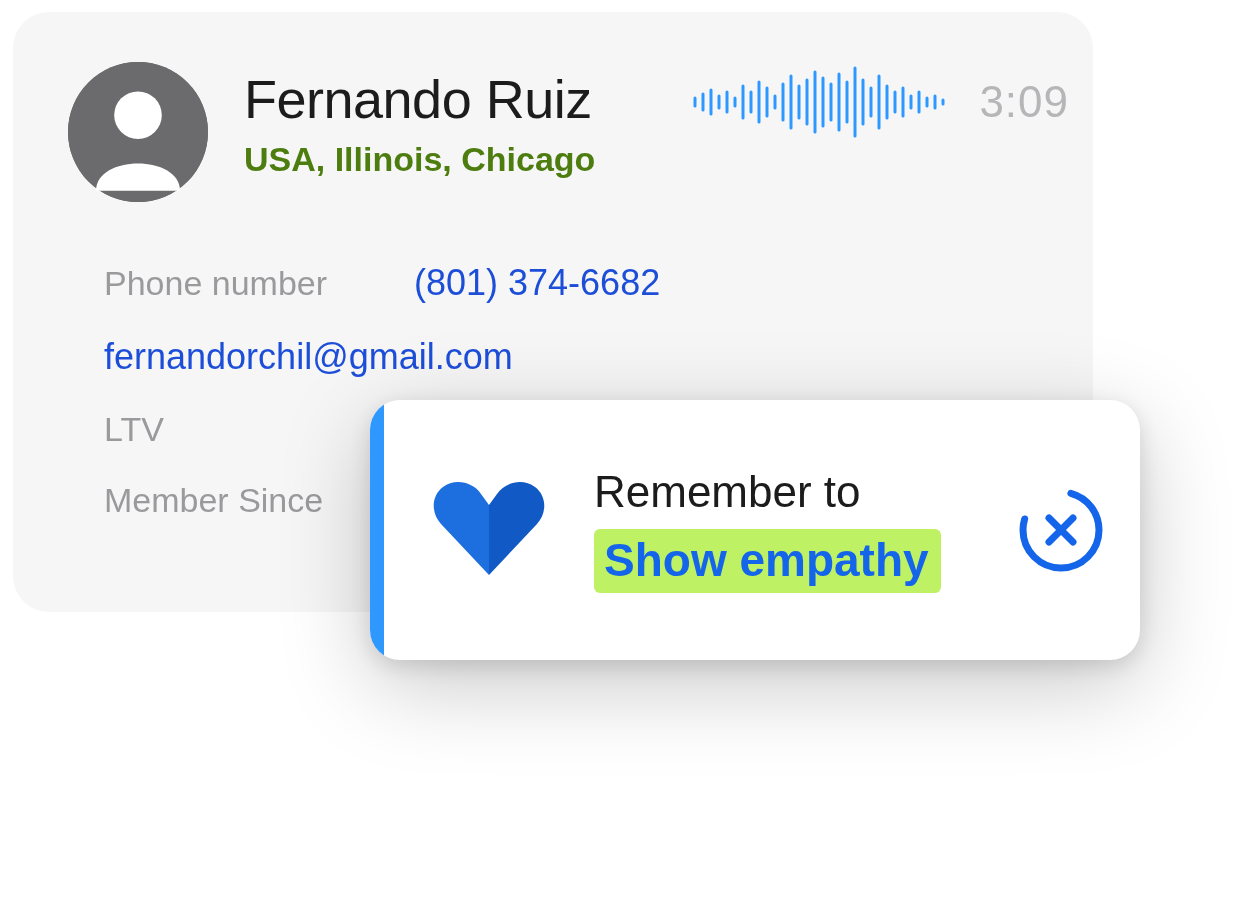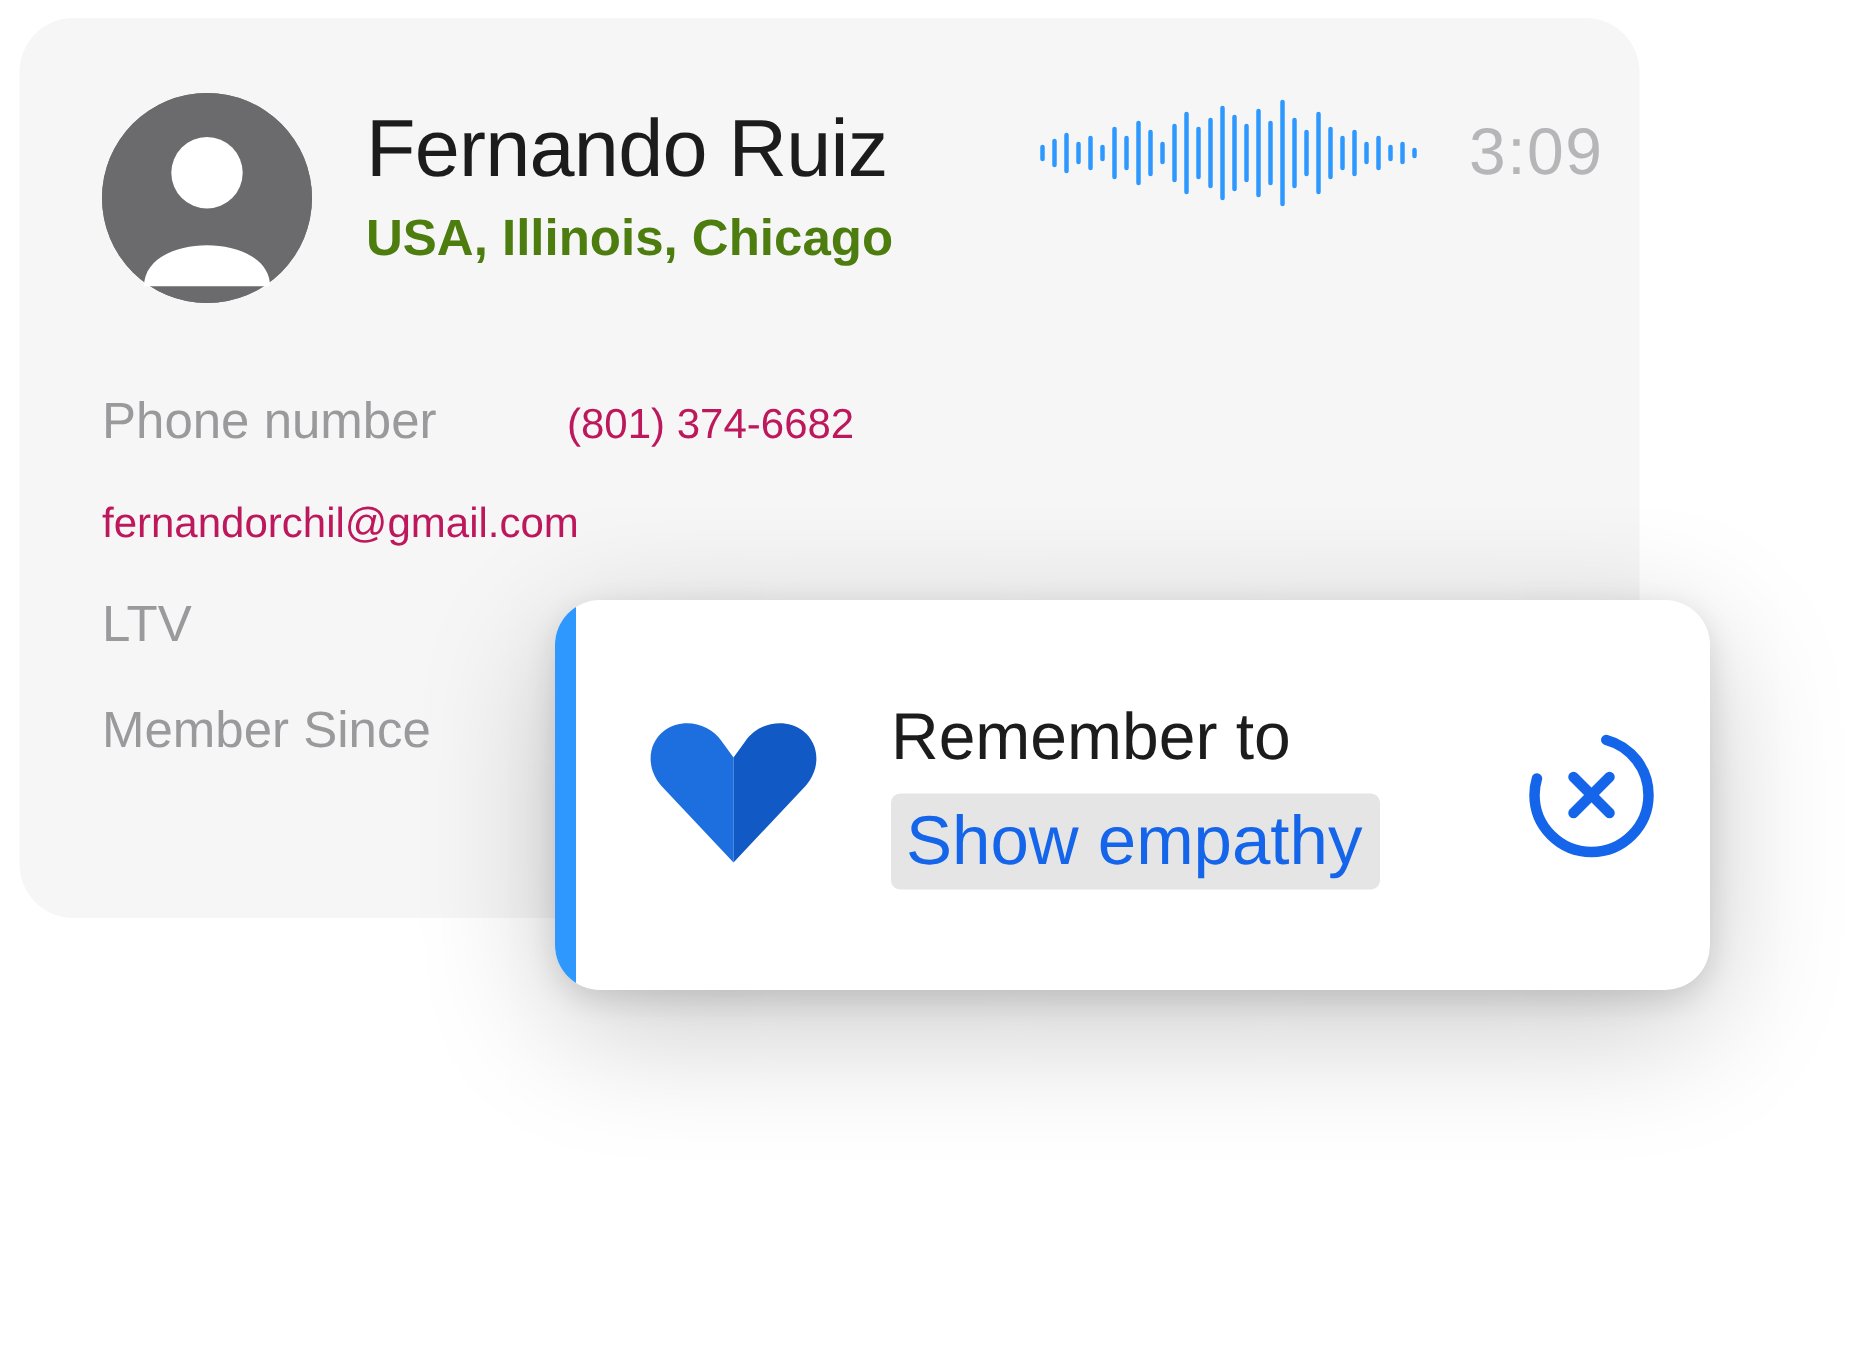--- a/index.html
+++ b/index.html
@@ -71,30 +71,31 @@
   }
 
   
   .details {
     margin-top: 60px;
   }
   .row {
     display: flex;
     align-items: baseline;
     margin-bottom: 32px;
+    margin-left: 36px;
   }
   .label {
     width: 310px;
     font-size: 34px;
     color: #9a9a9d;
     font-weight: 400;
   }
   .value {
-    font-size: 28px;
-    color: #be185d;
+    font-size: 36px;
+    color: #1d4ed8;
     font-weight: 400;
   }
 
   
   .tip {
     position: absolute;
     left: 370px;
     top: 400px;
     width: 770px;
     height: 260px;
@@ -124,23 +125,23 @@
     margin-left: 30px;
   }
   .tip-line1 {
     font-size: 44px;
     color: #1c1c1c;
     font-weight: 400;
   }
   .tip-line2 {
     font-size: 46px;
     color: #1565ea;
-    font-weight: 400;
+    font-weight: 700;
     display: inline-block;
-    background: #e5e5e5;
+    background: #bef264;
     padding: 4px 12px 6px 10px;
     border-radius: 6px;
     margin-top: 12px;
   }
   .tip-close {
     width: 110px;
     display: flex;
     align-items: center;
     justify-content: center;
     margin-right: 24px;

